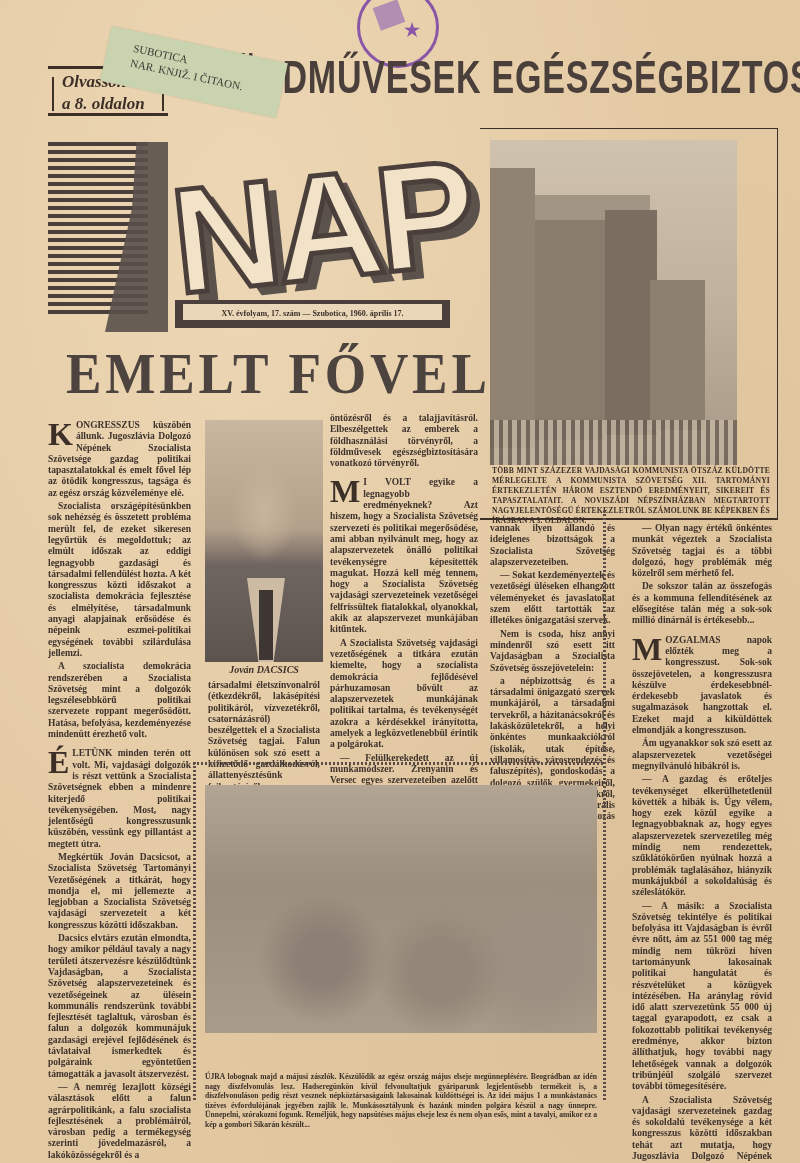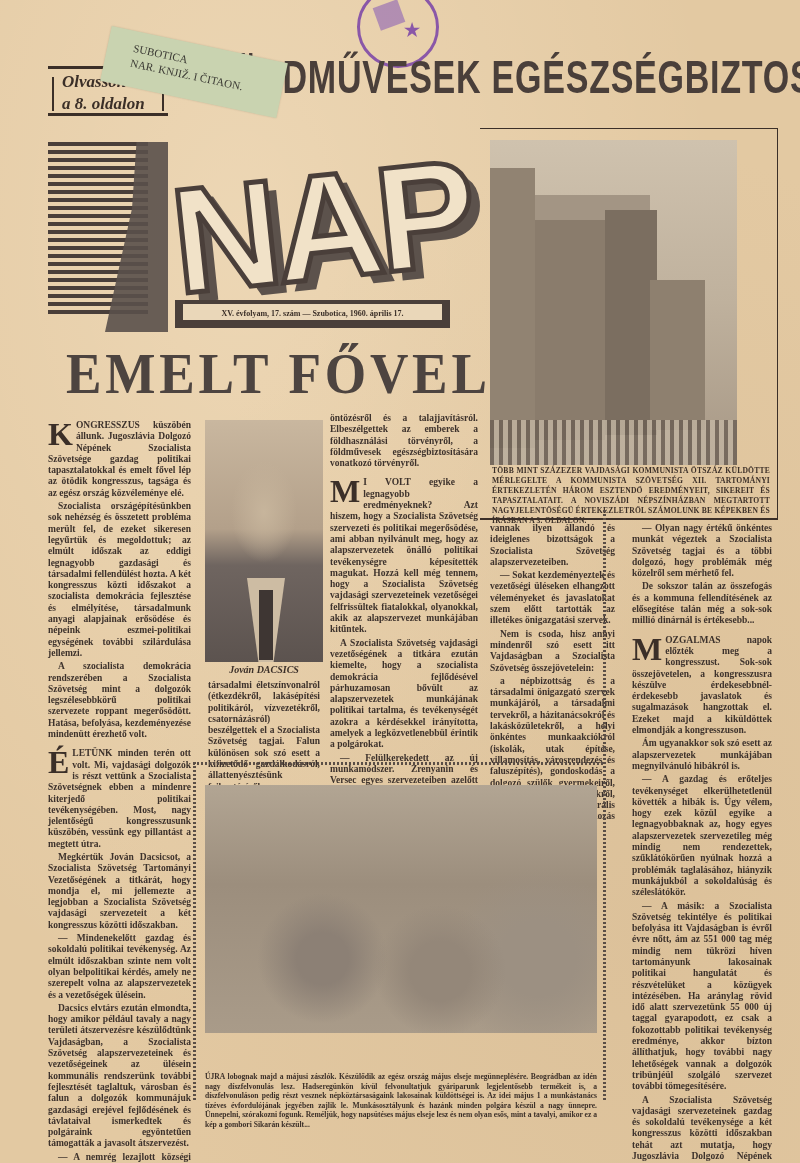--- a/index.html
+++ b/index.html
@@ -203,21 +203,20 @@
     <div class="tie"></div>
 </div>
 <div class="abs portrait-caption">Jován DACSICS</div>
 
 <div class="abs col col-1">
   <p class="noind"><span class="dropcap">K</span><span>ONGRESSZUS küszöbén állunk. Jugoszlávia Dolgozó Népének Szocialista Szövetsége gazdag politikai tapasztalatokkal és emelt fővel lép az ötödik kongresszus, tagsága és az egész ország közvéleménye elé.</span></p>
   <p>Szocialista országépítésünkben sok nehézség és összetett probléma merült fel, de ezeket sikeresen legyűrtük és megoldottuk; az elmúlt időszak az eddigi legnagyobb gazdasági és társadalmi fellendülést hozta. A két kongresszus közti időszakot a szocialista demokrácia fejlesztése és elmélyítése, társadalmunk anyagi alapjainak erősödése és népeink eszmei-politikai egységének további szilárdulása jellemzi.</p>
   <p>A szocialista demokrácia rendszerében a Szocialista Szövetség mint a dolgozók legszélesebbkörű politikai szervezete roppant megerősödött. Hatása, befolyása, kezdeményezése mindenütt érezhető volt.</p>
   <p class="noind" style="margin-top:8px"><span class="dropcap">É</span><span>LETÜNK minden terén ott volt. Mi, vajdasági dolgozók is részt vettünk a Szocialista Szövetségnek ebben a mindenre kiterjedő politikai tevékenységében. Most, nagy jelentőségű kongresszusunk küszöbén, vessünk egy pillantást a megtett útra.</span></p>
   <p>Megkértük Jován Dacsicsot, a Szocialista Szövetség Tartományi Vezetőségének a titkárát, hogy mondja el, mi jellemezte a legjobban a Szocialista Szövetség vajdasági szervezeteit a két kongresszus közötti időszakban.</p>
-  <p>— Mindenekelőtt gazdag és sokoldalú politikai tevékenység. Az elmúlt időszakban szinte nem volt olyan belpolitikai kérdés, amely ne szerepelt volna az alapszervezetek és a vezetőségek ülésein.</p>
   <p>Dacsics elvtárs ezután elmondta, hogy amikor például tavaly a nagy területi átszervezésre készülődtünk Vajdaságban, a Szocialista Szövetség alapszervezeteinek és vezetőségeinek az ülésein kommunális rendszerünk további fejlesztését taglaltuk, városban és falun a dolgozók kommunájuk gazdasági erejével fejlődésének és távlataival ismerkedtek és polgáraink egyöntetűen támogatták a javasolt átszervezést.</p>
   <p>— A nemrég lezajlott községi választások előtt a falun agrárpolitikánk, a falu szocialista fejlesztésének a problémáiról, városban pedig a termékegység szerinti jövedelmazásról, a lakóközösségekről és a</p>
 </div>
 
 <div class="abs col col-2">
   <p class="noind">társadalmi életszínvonalról (étkezdékről, lakásépítési politikáról, vízvezetékről, csatornázásról) beszélgettek el a Szocialista Szövetség tagjai. Falun különösen sok szó esett a kifizetődő gazdálkodásról, állattenyésztésünk fejlesztéséről, az</p>
 </div>
 
 <div class="abs col col-3">
   <p class="noind">öntözésről és a talajjavításról. Elbeszélgettek az emberek a földhasználási törvényről, a földművesek egészségbiztosítására vonatkozó törvényről.</p>
@@ -230,21 +229,21 @@
   <p class="noind">vannak ilyen állandó és ideiglenes bizottságok a Szocialista Szövetség alapszervezeteiben.</p>
   <p>— Sokat kezdeményeztek és vezetőségi üléseken elhangzott véleményeket és javaslatokat szem előtt tartották az illetékes önigazgatási szervek.</p>
   <p>Nem is csoda, hisz annyi mindenről szó esett itt Vajdaságban a Szocialista Szövetség összejövetelein:</p>
   <p>a népbizottság és a társadalmi önigazgató szervek munkájáról, a társadalmi tervekről, a házitanácsokról és lakásközületekről, a helyi önkéntes munkaakciókról (iskolák, utak építése, villamosítás, városrendezés és faluszépítés), gondoskodás a dolgozó szülők gyermekeiről, a társadalmi étkezdékről, szervizekről, a kulturális életről, a szórakozás lehetőségeiről stb.</p>
 </div>
 
 <div class="abs col col-5">
   <p>— Olyan nagy értékű önkéntes munkát végeztek a Szocialista Szövetség tagjai és a többi dolgozó, hogy problémák még közelről sem mérhető fel.</p>
   <p>De sokszor talán az összefogás és a kommuna fellendítésének az elősegítése talán még a sok-sok millió dinárnál is értékesebb...</p>
   <p class="noind" style="margin-top:8px"><span class="dropcap">M</span><span>OZGALMAS napok előzték meg a kongresszust. Sok-sok összejövetelen, a kongresszusra készülve érdekesebbnél-érdekesebb javaslatok és sugalmazások hangzottak el. Ezeket majd a kiküldöttek elmondják a kongresszuson.</span></p>
-  <p>Ám ugyanakkor sok szó esett az alapszervezetek munkájában megnyilvánuló hibákról is.</p>
+  <p>Ám ugyanakkor sok szó esett az alapszervezetek vezetőségei megnyilvánuló hibákról is.</p>
   <p>— A gazdag és erőteljes tevékenységet elkerülhetetlenül követték a hibák is. Úgy vélem, hogy ezek közül egyike a legnagyobbaknak az, hogy egyes alapszervezetek szervezetileg még mindig nem rendezettek, szűklátókörűen nyúlnak hozzá a problémák taglalásához, hiányzik munkájukból a sokoldalúság és széleslátókör.</p>
   <p>— A másik: a Szocialista Szövetség tekintélye és politikai befolyása itt Vajdaságban is évről évre nőtt, ám az 551 000 tag még mindig nem tükrözi híven tartományunk lakosainak politikai hangulatát és részvételüket a közügyek intézésében. Ha aránylag rövid idő alatt szervezetünk 55 000 új taggal gyarapodott, ez csak a fokozottabb politikai tevékenység eredménye, akkor bízton állíthatjuk, hogy további nagy lehetőségek vannak a dolgozók tribünjéül szolgáló szervezet további tömegesítésére.</p>
   <p>A Szocialista Szövetség vajdasági szervezeteinek gazdag és sokoldalú tevékenysége a két kongresszus közötti időszakban tehát azt mutatja, hogy Jugoszlávia Dolgozó Népének Szocialista Szövetsége olyan társadalompolitikai erővé fejlődött, amely nélkülözhetetlen a szocialista demokrácia további fejlesztésében.</p>
 
 </div>
 
 <div class="abs wavy-h" style="left:193px; top:762px; width:410px;"></div>
 <div class="abs wavy-v" style="left:193px; top:762px; height:338px;"></div>
 <div class="abs wavy-v" style="left:603px; top:510px; height:590px;"></div>
 <div class="abs photo-crowd"></div>

